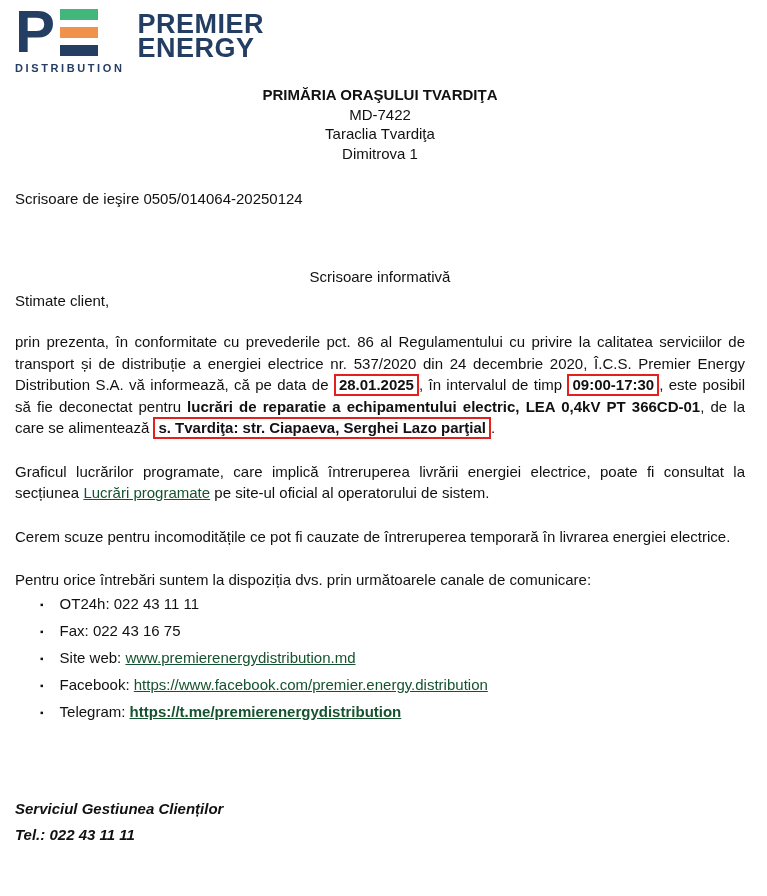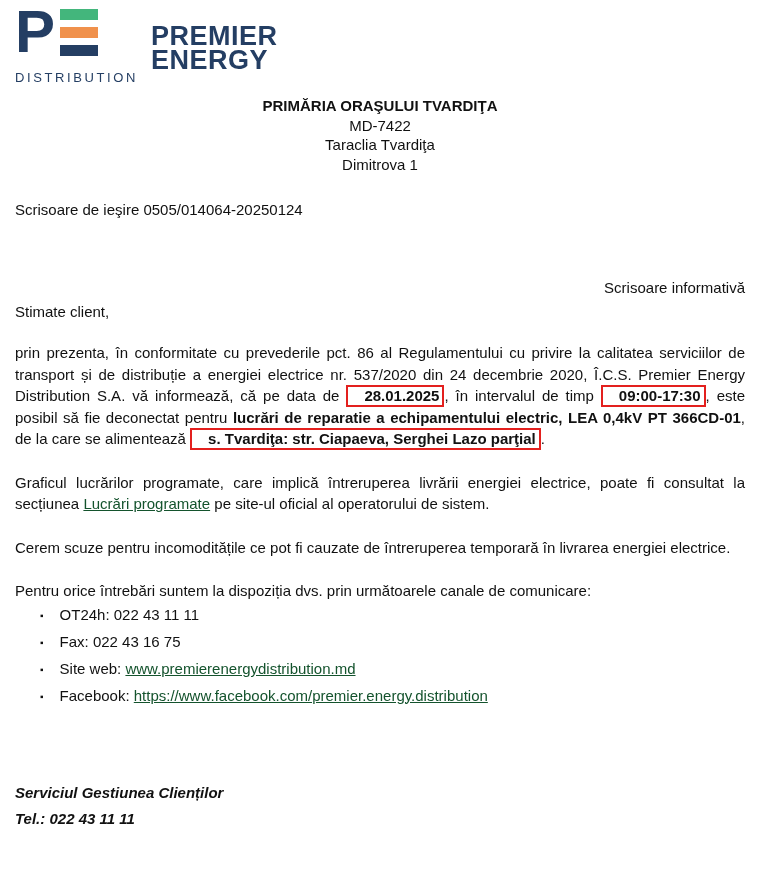--- a/index.html
+++ b/index.html
@@ -24,50 +24,50 @@
     line-height: 48px;
     letter-spacing: -2px;
   }
   .logo-e { display: flex; flex-direction: column; justify-content: space-between; height: 47px; margin: 1px 0 0 7px; }
   .logo-e .bar { width: 38px; height: 11px; }
   .bar.green  { background: #43b67c; }
   .bar.orange { background: #f0914c; }
   .bar.navy   { background: #243e63; }
   .logo-dist {
     color: #243e63;
-    font-size: 13px;
-    font-weight: normal;
+    font-size: 11px;
+    font-weight: bold;
     letter-spacing: 2.6px;
-    margin-top: 14px;
+    margin-top: 6px;
   }
   .logo-text {
     margin-left: 13px;
-    margin-top: 16px;
+    margin-top: 4px;
     color: #243e63;
     font-size: 27px;
     font-weight: bold;
     line-height: 24px;
     letter-spacing: 0.5px;
   }
 
   
   .recipient { margin-top: 11px; text-align: center; line-height: 19.5px; }
   .recipient .name { font-weight: bold; }
 
   
   .letter-number { margin-top: 27px; font-weight: normal; }
 
   
-  .doc-title { margin-top: 61px; text-align: right; }
+  .doc-title { margin-top: 61px; text-align: center; }
   .salutation { margin-top: 7px; }
   p.body-par { margin-top: 22px; text-align: justify; line-height: 21.5px; }
   .b { font-weight: bold; }
   .hl {
     border: 2px solid #e3201e;
-    padding: 0 3px 1px 16px;
+    padding: 0 3px 1px 3px;
     font-weight: bold;
     -webkit-box-decoration-break: clone;
     box-decoration-break: clone;
   }
   .lnk { color: #14532d; text-decoration: underline; cursor: pointer; }
   .lnk.bold { font-weight: bold; }
 
   
   ul.contacts { margin-top: 0; list-style: none; }
   ul.contacts li { line-height: 26px; padding-left: 25px; }
@@ -116,20 +116,21 @@
   <p class="body-par"><span>Graficul lucrărilor programate, care implică întreruperea livrării energiei electrice, poate fi consultat la secțiunea </span><a class="lnk" href="#">Lucrări programate</a><span> pe site-ul oficial al operatorului de sistem.</span></p>
 
   <p class="body-par">Cerem scuze pentru incomoditățile ce pot fi cauzate de întreruperea temporară în livrarea energiei electrice.</p>
 
   <p class="body-par">Pentru orice întrebări suntem la dispoziția dvs. prin următoarele canale de comunicare:</p>
   <ul class="contacts">
     <li><span class="blt">▪</span><span>OT24h: 022 43 11 11</span></li>
     <li><span class="blt">▪</span><span>Fax: 022 43 16 75</span></li>
     <li><span class="blt">▪</span><span>Site web: </span><a class="lnk" href="#">www.premierenergydistribution.md</a></li>
     <li><span class="blt">▪</span><span>Facebook: </span><a class="lnk" href="#">https://www.facebook.com/premier.energy.distribution</a></li>
+    <li><span class="blt">▪</span><span>Telegram: </span><a class="lnk bold" href="#">https://t.me/premierenergydistribution</a></li>
   </ul>
 
   <div class="footer">
     <div>Serviciul Gestiunea Clienților</div>
     <div>Tel.: 022 43 11 11</div>
   </div>
 
 </div>
 
 </body></html>

